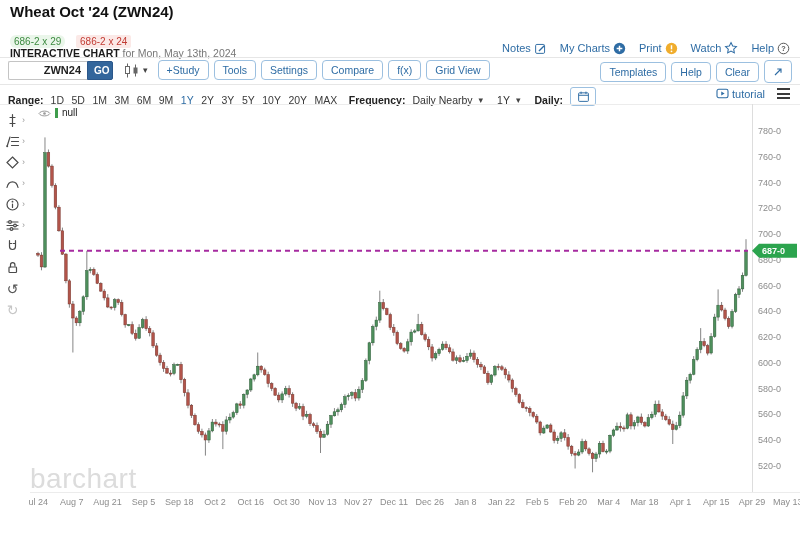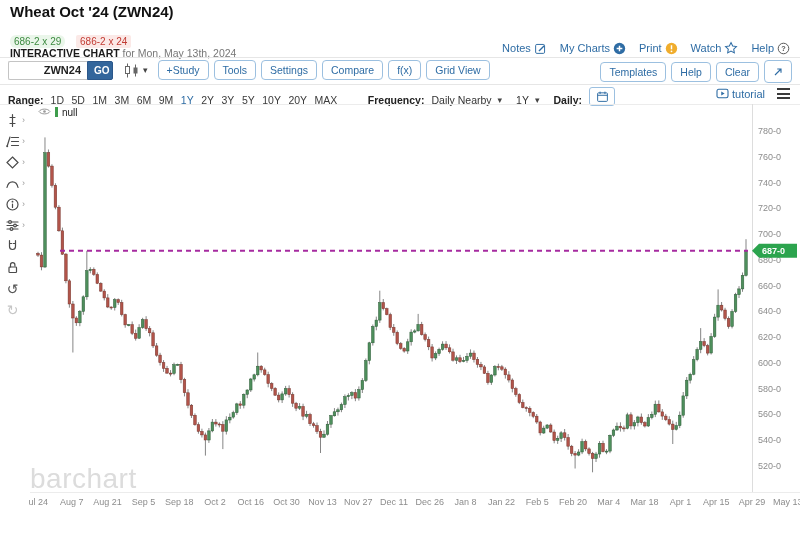--- a/index.html
+++ b/index.html
@@ -45,21 +45,21 @@
           display:inline-flex;align-items:center;justify-content:center;cursor:pointer;}
   .rrow-r{right:8px;top:86px;display:flex;align-items:center;gap:10px;}
   .tut{display:inline-flex;align-items:center;gap:3px;color:#2e6ca4;font-size:11px;cursor:pointer;}
   .burger{display:inline-flex;flex-direction:column;gap:2.5px;cursor:pointer;padding:2px;}
   .burger span{display:block;width:13px;height:2px;background:#3a3a3a;}
   
   .tools{left:5px;top:110px;display:flex;flex-direction:column;}
   .tool{height:21px;display:flex;align-items:center;gap:2px;cursor:pointer;}
   .tool .chev{font-size:9px;color:#999;line-height:1;}
   .ticon{display:inline-flex;width:15px;justify-content:center;}
-  .legend{left:38px;top:107px;display:flex;align-items:flex-start;gap:4px;font-size:10px;color:#222;}
+  .legend{left:38px;top:107px;display:flex;align-items:flex-end;gap:4px;font-size:10px;color:#222;}
   .lbar{width:3px;height:10px;}
   #chartsvg{position:absolute;left:0;top:104px;}
 </style>
 </head>
 <body>
 
 <div class="app">
 
   <div class="abs title">Wheat Oct '24 (ZWN24)</div>
   <div class="abs bidask">
@@ -132,21 +132,21 @@
           <path d="M4 12L12 4M7 4h5v5" stroke="#2e6ca4" stroke-width="1.5" fill="none"></path>
         </svg>
     </span>
   </div>
 
   <div class="hline" style="top:84px;"></div>
 
   <div class="abs rrow">
     <span class="rlabel">Range:</span>
     <span><span class="ritem">1D</span><span class="ritem">5D</span><span class="ritem">1M</span><span class="ritem">3M</span><span class="ritem">6M</span><span class="ritem">9M</span><span class="ritem active">1Y</span><span class="ritem">2Y</span><span class="ritem">3Y</span><span class="ritem">5Y</span><span class="ritem">10Y</span><span class="ritem">20Y</span><span class="ritem">MAX</span></span>
-    <span class="rlabel" style="margin-left:23px;">Frequency:</span>
+    <span class="rlabel" style="margin-left:4px;">Frequency:</span>
     <span class="ddlwrap">
       <span class="ddl">Daily Nearby</span>
       <span class="caret">▾</span>
     </span>
     <span class="ddlwrap">
       <span class="ddl">1Y</span>
       <span class="caret">▾</span>
     </span>
     <span class="rlabel">Daily:</span>
     <span class="calbtn">

